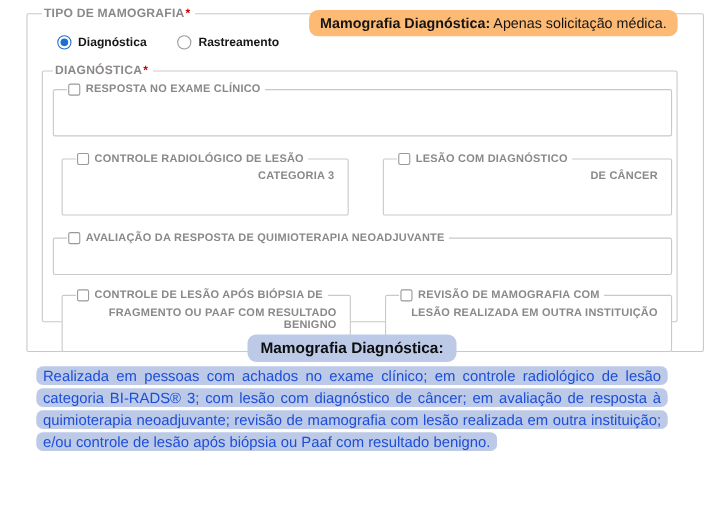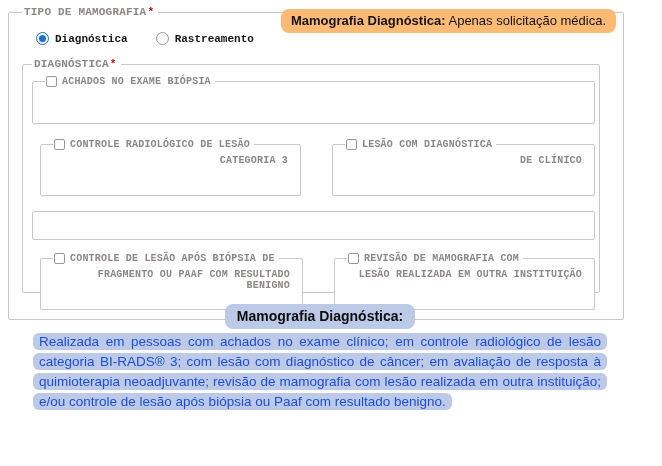--- a/index.html
+++ b/index.html
@@ -1,21 +1,21 @@
 <!DOCTYPE html>
 <html><head>
 <meta charset="utf-8">
 <style>
   html,body{margin:0;padding:0;background:#fff;}
   body{width:662px;height:466px;font-family:"Liberation Sans",sans-serif;-webkit-font-smoothing:antialiased;}
   .canvas{position:relative;width:662px;height:466px;background:#fff;overflow:hidden;}
 
   
   fieldset{margin:0;border:1px solid #ccc8c8;border-radius:2px;}
-  fieldset.outer{position:absolute;left:8px;top:6px;width:535px;height:314px;box-sizing:border-box;padding:0 23px 0 13px;font-family:Liberation Mono, monospace;}
+  fieldset.outer{position:absolute;left:24px;top:6px;width:535px;height:314px;box-sizing:border-box;padding:0 23px 0 13px;}
   fieldset.outer > legend{padding:0 4px 0 2px;font-size:11px;font-weight:bold;color:#8c8888;letter-spacing:.2px;}
   fieldset.inner{margin-top:13px;width:100%;height:235px;box-sizing:border-box;padding:0 4px 0 9px;}
   fieldset.inner > legend{padding:0 4px 0 2px;font-size:11px;font-weight:bold;color:#8c8888;letter-spacing:.2px;}
   .req{color:#cc0000;font-weight:bold;margin-left:1px;}
 
   
   fieldset.cbf{box-sizing:border-box;background:#fff;}
   fieldset.cbf legend{display:flex;align-items:center;gap:5px;padding:0 4px 0 1px;}
   .cbl{font-size:10px;font-weight:bold;color:#8c8888;letter-spacing:.2px;white-space:nowrap;}
   .cbf-body{font-size:10px;font-weight:bold;color:#8c8888;letter-spacing:.2px;padding:0 0 0 5px;}
@@ -70,43 +70,47 @@
         <span class="radio-label">Rastreamento</span>
       </div>
     </div>
 
     <fieldset class="inner">
       <legend><span>DIAGNÓSTICA</span><span class="req">*</span></legend>
 
       <fieldset class="cbf full b-achados mt-achados">
         <legend>
           <span class="cb"></span>
-          <span class="cbl">ACHADOS NO EXAME BIÓPSIA</span>
+          <span class="cbl">RESPOSTA NO EXAME CLÍNICO</span>
         </legend>
         <div class="cbf-body"></div>
       </fieldset>
 
       <div class="row mt-row1">
         <fieldset class="cbf col-l b-tall">
           <legend>
             <span class="cb"></span>
             <span class="cbl">CONTROLE RADIOLÓGICO DE LESÃO</span>
           </legend>
           <div class="cbf-body">CATEGORIA 3</div>
         </fieldset>
         <fieldset class="cbf col-r b-tall">
           <legend>
             <span class="cb"></span>
-            <span class="cbl">LESÃO COM DIAGNÓSTICA</span>
+            <span class="cbl">LESÃO COM DIAGNÓSTICO</span>
           </legend>
-          <div class="cbf-body">DE CLÍNICO</div>
+          <div class="cbf-body">DE CÂNCER</div>
         </fieldset>
       </div>
 
       <fieldset class="cbf full b-aval mt-aval">
+        <legend>
+          <span class="cb"></span>
+          <span class="cbl">AVALIAÇÃO DA RESPOSTA DE QUIMIOTERAPIA NEOADJUVANTE</span>
+        </legend>
         <div class="cbf-body"></div>
       </fieldset>
 
       <div class="row mt-row2">
         <fieldset class="cbf col-r b-tall">
           <legend>
             <span class="cb"></span>
             <span class="cbl">CONTROLE DE LESÃO APÓS BIÓPSIA DE</span>
           </legend>
           <div class="cbf-body">FRAGMENTO OU PAAF COM RESULTADO BENIGNO</div>

